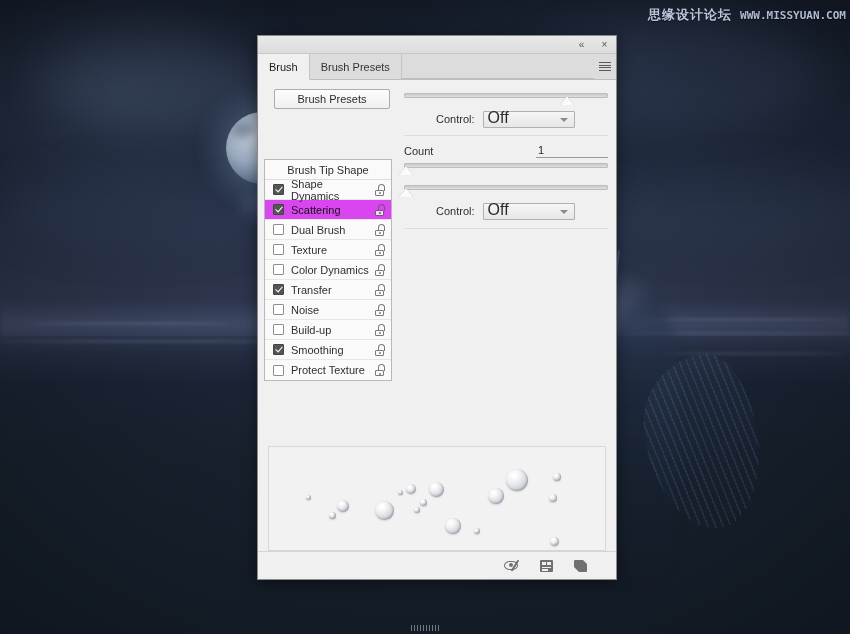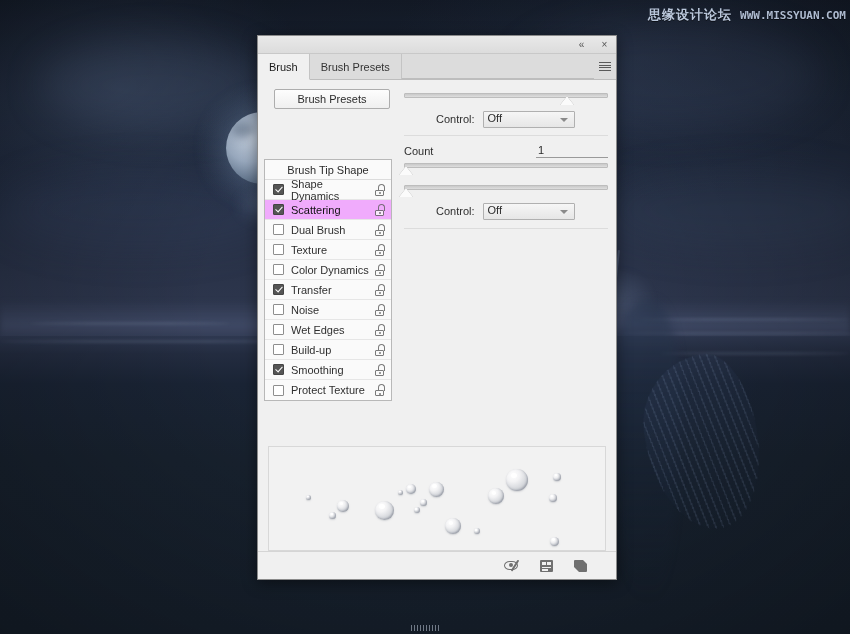--- a/index.html
+++ b/index.html
@@ -223,21 +223,21 @@
   }
   .opt-row {
     height: 20px;
     display: flex; align-items: center;
     padding: 0 6px 0 8px;
     border-bottom: 1px solid #e6e6e6;
     cursor: default;
     background: #fafafa;
   }
   .opt-row:last-child { border-bottom: none; }
-  .opt-row.selected { background: #f0abfc; justify-content: space-between; }
+  .opt-row.selected { background: #d946ef; justify-content: space-between; }
   .cbx {
     width: 11px; height: 11px;
     border: 1px solid #8e8e8e;
     background: #fff;
     border-radius: 1px;
     margin-right: 7px;
     flex: 0 0 auto;
     position: relative;
   }
   .cbx.on { background: #555; border-color:#444; }
@@ -313,23 +313,23 @@
     transform: translateX(-7px);
     cursor: default;
   }
   .ctl-indent { padding-left: 32px; display:flex; align-items:center; gap: 8px; height: 22px; }
   .ctl-indent .lbl { font-size: 11px; color:#2f2f2f; }
   .select-box {
     width: 92px; height: 17px;
     background: linear-gradient(to bottom,#f6f6f6,#e6e6e6);
     border: 1px solid #b0b0b0;
     border-radius: 1px;
-    display:flex; align-items:flex-start;
+    display:flex; align-items:flex-end;
     padding: 0 4px;
-    font-size: 11px; color:#2b2b2b;
+    font-size: 16px; color:#2b2b2b;
     position: relative;
     cursor: default;
   }
   .select-box .caret {
     position:absolute; right: 6px; top: 6px;
     width: 0; height: 0;
     border-left: 4px solid transparent;
     border-right: 4px solid transparent;
     border-top: 4px solid #8a8a8a;
   }
@@ -537,28 +537,20 @@
             <div class="opt-row">
               <span class="cbx"></span>
               <span class="opt-label">Noise</span>
               <span class="lock">
                 <span class="shackle"></span>
                 <span class="body"></span>
               </span>
             </div>
             <div class="opt-row">
               <span class="cbx"></span>
-              <span class="opt-label">Wet Edges</span>
-              <span class="lock">
-                <span class="shackle"></span>
-                <span class="body"></span>
-              </span>
-            </div>
-            <div class="opt-row">
-              <span class="cbx"></span>
               <span class="opt-label">Build-up</span>
               <span class="lock">
                 <span class="shackle"></span>
                 <span class="body"></span>
               </span>
             </div>
             <div class="opt-row">
               <span class="cbx on"></span>
               <span class="opt-label">Smoothing</span>
               <span class="lock">

